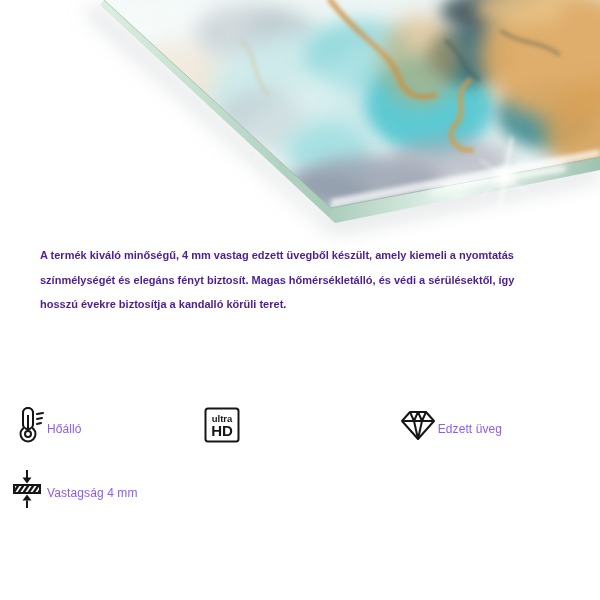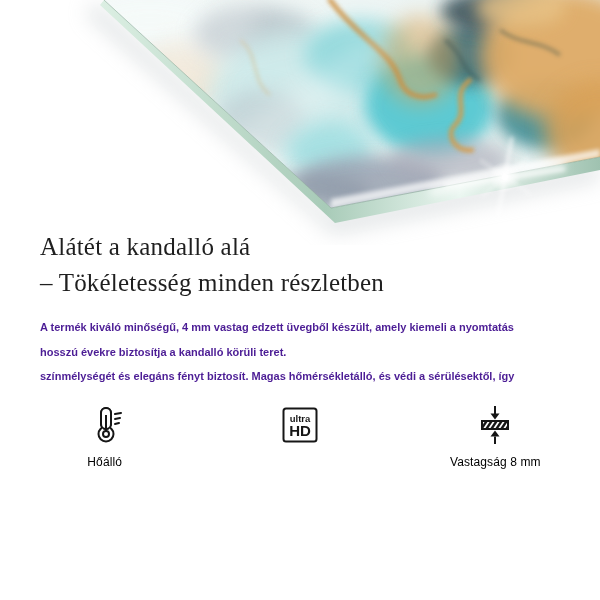--- a/index.html
+++ b/index.html
@@ -13,23 +13,23 @@
     font-family:"Liberation Serif","DejaVu Serif",serif;
     font-size:25px;line-height:36px;color:#1f1f1f;font-weight:400;
     letter-spacing:.2px;
   }
   .desc{margin-top:14px;font-size:11px;line-height:24.5px;color:#4c1d95;font-weight:bold;}
   .desc div{white-space:nowrap;}
   .features{
     position:absolute;left:7px;top:403px;width:586px;
     display:grid;grid-template-columns:repeat(3,1fr);row-gap:20px;
   }
-  .feature{display:flex;flex-direction:column;align-items:center;}
+  .feature{display:flex;flex-direction:row;align-items:center;}
   .feature .icon-box{height:44px;display:flex;align-items:center;justify-content:center;}
-  .feature .label{margin-top:8px;font-size:12px;color:#000000;letter-spacing:.1px;}
+  .feature .label{margin-top:8px;font-size:12px;color:#8b5cf6;letter-spacing:.1px;}
   .fi{stroke:#161616;fill:none;stroke-width:2;}
 </style>
 </head>
 <body>
 
 <div class="hero">
 <svg width="600" height="245" viewBox="0 0 600 245">
   <defs>
     <clipPath id="glassClip">
           <path d="M104,0 H600 V157 L331,208 Z"></path>
@@ -114,28 +114,24 @@
     <line x1="445" y1="186" x2="565" y2="169" stroke="#ffffff" stroke-width="2.5" filter="url(#b2)"></line>
     <line x1="512" y1="137" x2="498" y2="217" stroke="#ffffff" stroke-width="2" filter="url(#b2)"></line>
     <line x1="480" y1="160" x2="530" y2="194" stroke="#ffffff" stroke-width="1.5" opacity="0.8" filter="url(#b2)"></line>
     <line x1="528" y1="158" x2="482" y2="196" stroke="#ffffff" stroke-width="1.5" opacity="0.8" filter="url(#b2)"></line>
     <circle cx="505" cy="177" r="3" fill="#ffffff"></circle>
   </g>
 </svg>
 </div>
 
 <div class="content">
-  <div class="heading">
-    <div>Alátét a kandalló alá</div>
-    <div>– Tökéletesség minden részletben</div>
-  </div>
   <div class="desc">
     <div>A termék kiváló minőségű, 4 mm vastag edzett üvegből készült, amely kiemeli a nyomtatás</div>
+    <div>színmélységét és elegáns fényt biztosít. Magas hőmérsékletálló, és védi a sérülésektől, így</div>
     <div>hosszú évekre biztosítja a kandalló körüli teret.</div>
-    <div>színmélységét és elegáns fényt biztosít. Magas hőmérsékletálló, és védi a sérülésektől, így</div>
   </div>
 </div>
 
 <div class="features">
 
   <div class="feature">
     <div class="icon-box">
       <svg width="40" height="40" viewBox="0 0 40 40">
         <rect class="fi" x="16" y="3" width="10" height="21" rx="5" fill="#ffffff"></rect>
         <circle class="fi" cx="21" cy="29" r="7.5"></circle>
@@ -155,20 +151,31 @@
     <div class="icon-box">
       <svg width="40" height="40" viewBox="0 0 40 40">
         <rect class="fi" x="3.5" y="3.5" width="33" height="33" rx="2.5" stroke-width="2.2"></rect>
         <text x="20" y="16.5" text-anchor="middle" font-family="Liberation Sans, sans-serif" font-size="9.5" font-weight="bold" fill="#161616">ultra</text>
         <text x="20" y="31" text-anchor="middle" font-family="Liberation Sans, sans-serif" font-size="15" font-weight="bold" fill="#161616">HD</text>
       </svg>
     </div>
   </div>
 
 
+  <div class="feature">
+    <div class="icon-box">
+      <svg width="40" height="40" viewBox="0 0 40 40">
+        <path class="fi" stroke-linejoin="round" d="M12,7 L28,7 L36,16 L20,34 L4,16 Z"></path>
+        <line class="fi" x1="4" y1="16" x2="36" y2="16" stroke-width="1.8"></line>
+        <path class="fi" stroke-width="1.8" stroke-linejoin="round" d="M12,7 L16,16 L20,7 L24,16 L28,7"></path>
+        <path class="fi" stroke-width="1.8" d="M16,16 L20,34 M24,16 L20,34"></path>
+      </svg>
+    </div>
+    <div class="label">Edzett üveg</div>
+  </div>
 
 
   <div class="feature">
     <div class="icon-box">
       <svg width="40" height="40" viewBox="0 0 40 40">
         <defs>
             <clipPath id="barClip">
               <rect x="8" y="17" width="24" height="6"></rect>
             </clipPath>
           </defs>
@@ -180,16 +187,16 @@
           <line x1="25" y1="26" x2="33" y2="14" stroke="#161616" stroke-width="2.4"></line>
           <line x1="30" y1="26" x2="38" y2="14" stroke="#161616" stroke-width="2.4"></line>
         </g>
         <rect class="fi" x="7" y="16" width="26" height="8"></rect>
         <line class="fi" x1="20" y1="1" x2="20" y2="9" stroke-width="2.5"></line>
         <polygon points="15.5,8.5 24.5,8.5 20,14.5" fill="#161616"></polygon>
         <line class="fi" x1="20" y1="39" x2="20" y2="31.5" stroke-width="2.5"></line>
         <polygon points="15.5,31.5 24.5,31.5 20,25.5" fill="#161616"></polygon>
       </svg>
     </div>
-    <div class="label">Vastagság 8 mm</div>
+    <div class="label">Vastagság 4 mm</div>
   </div>
 
 </div>
 
 </body></html>

